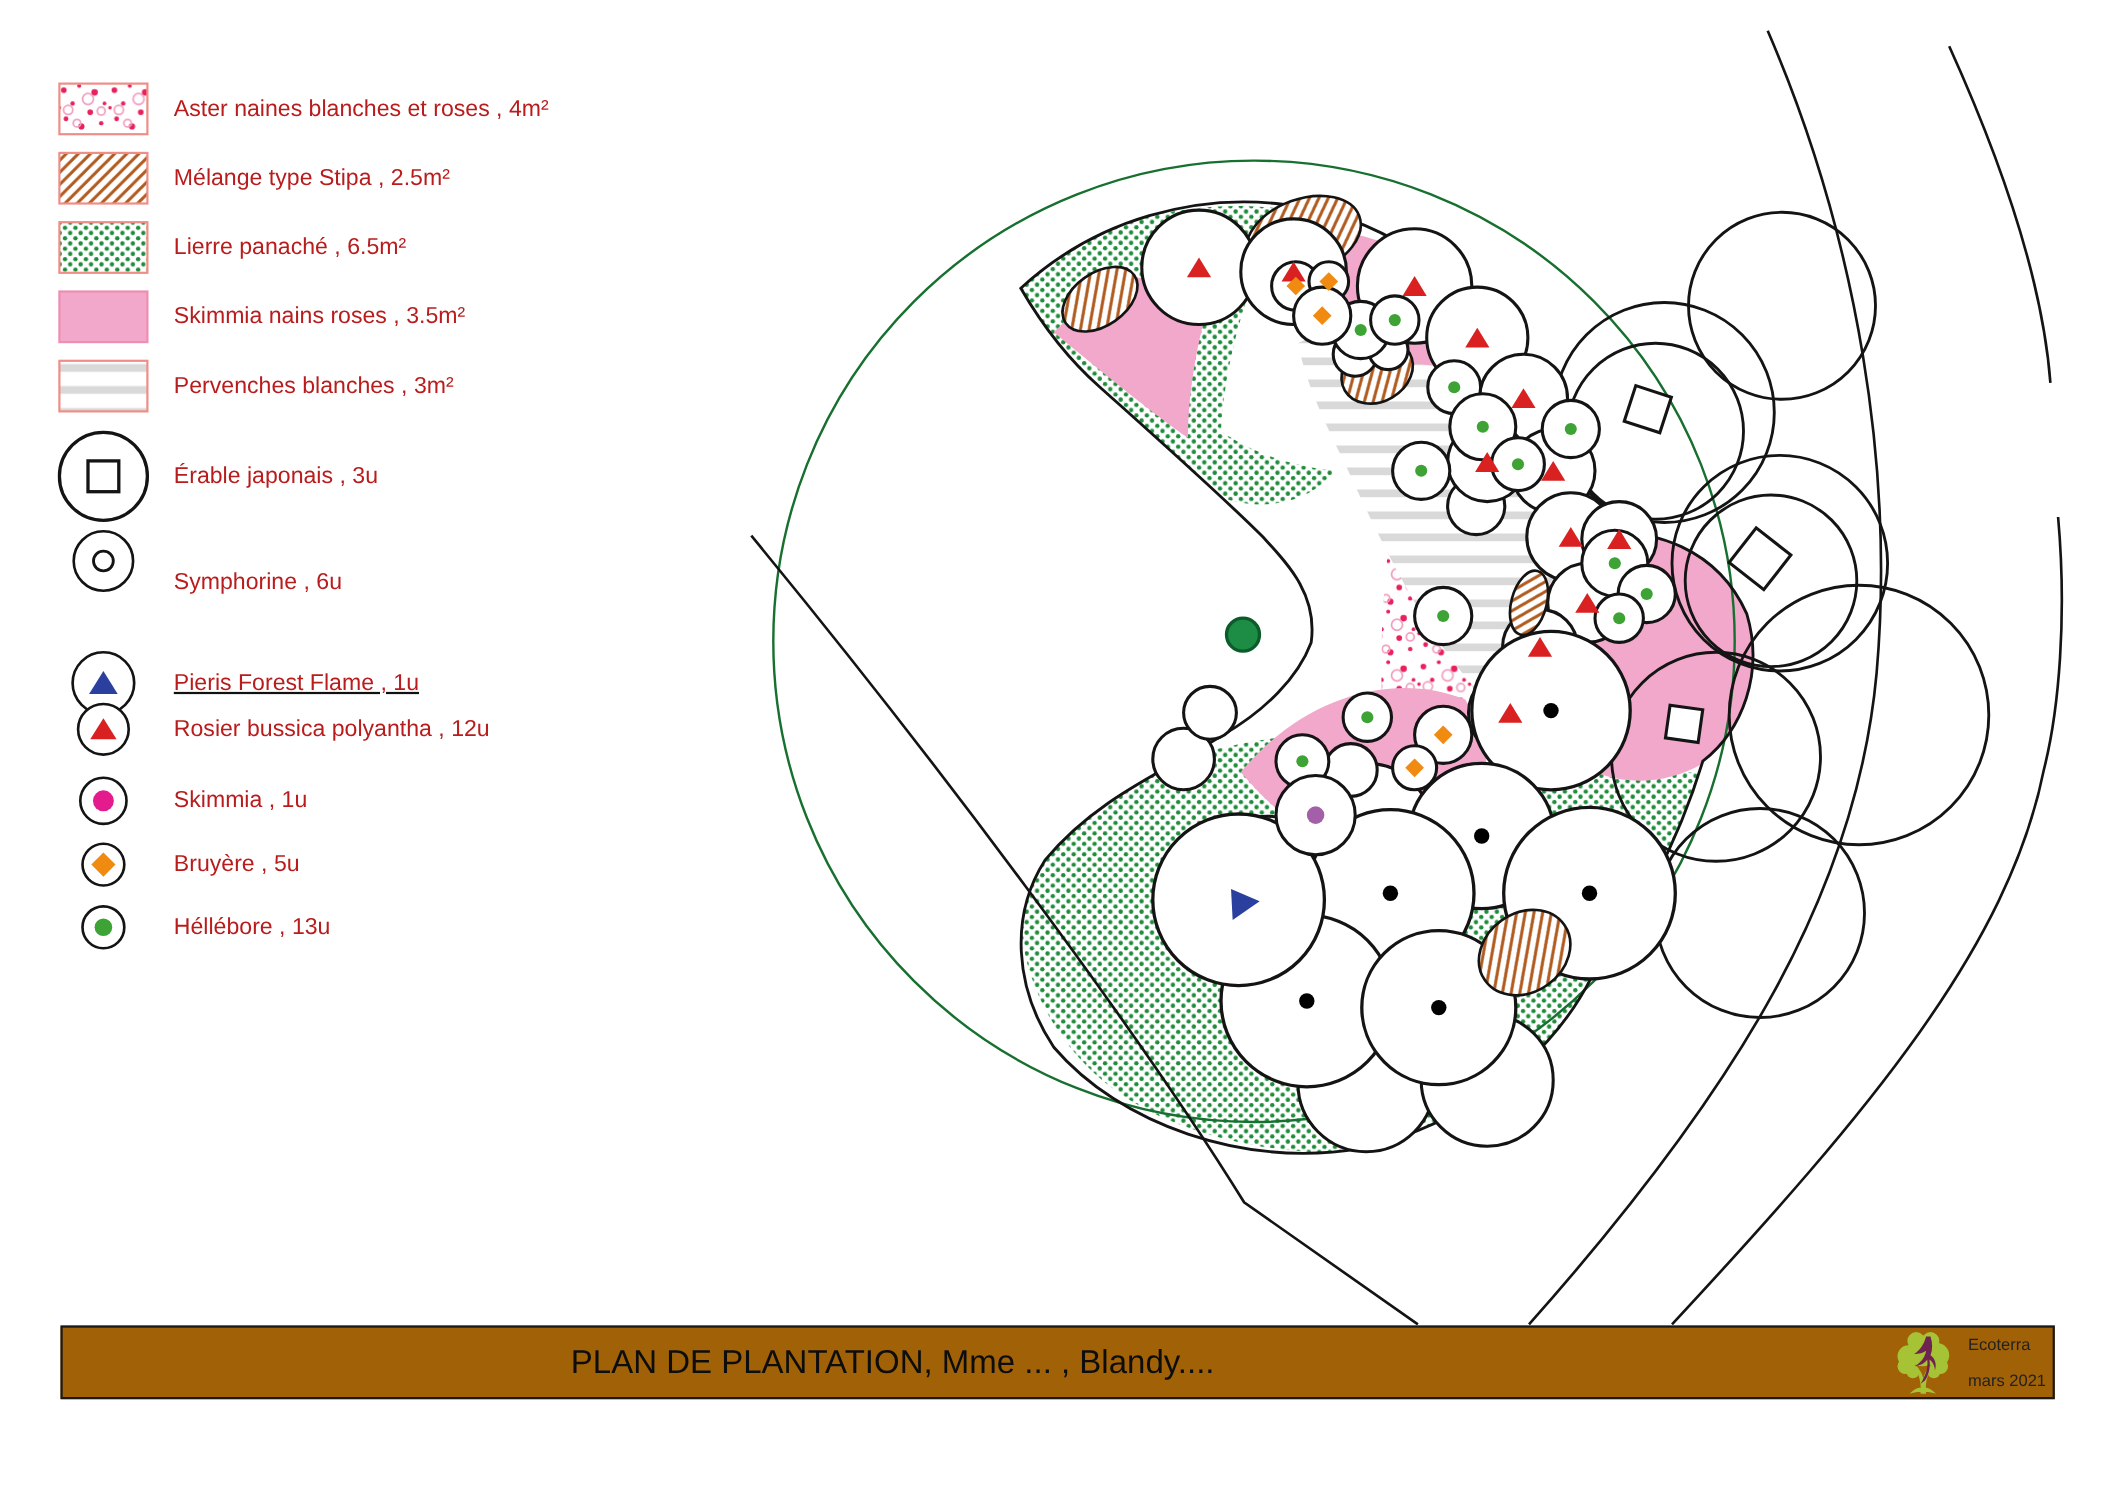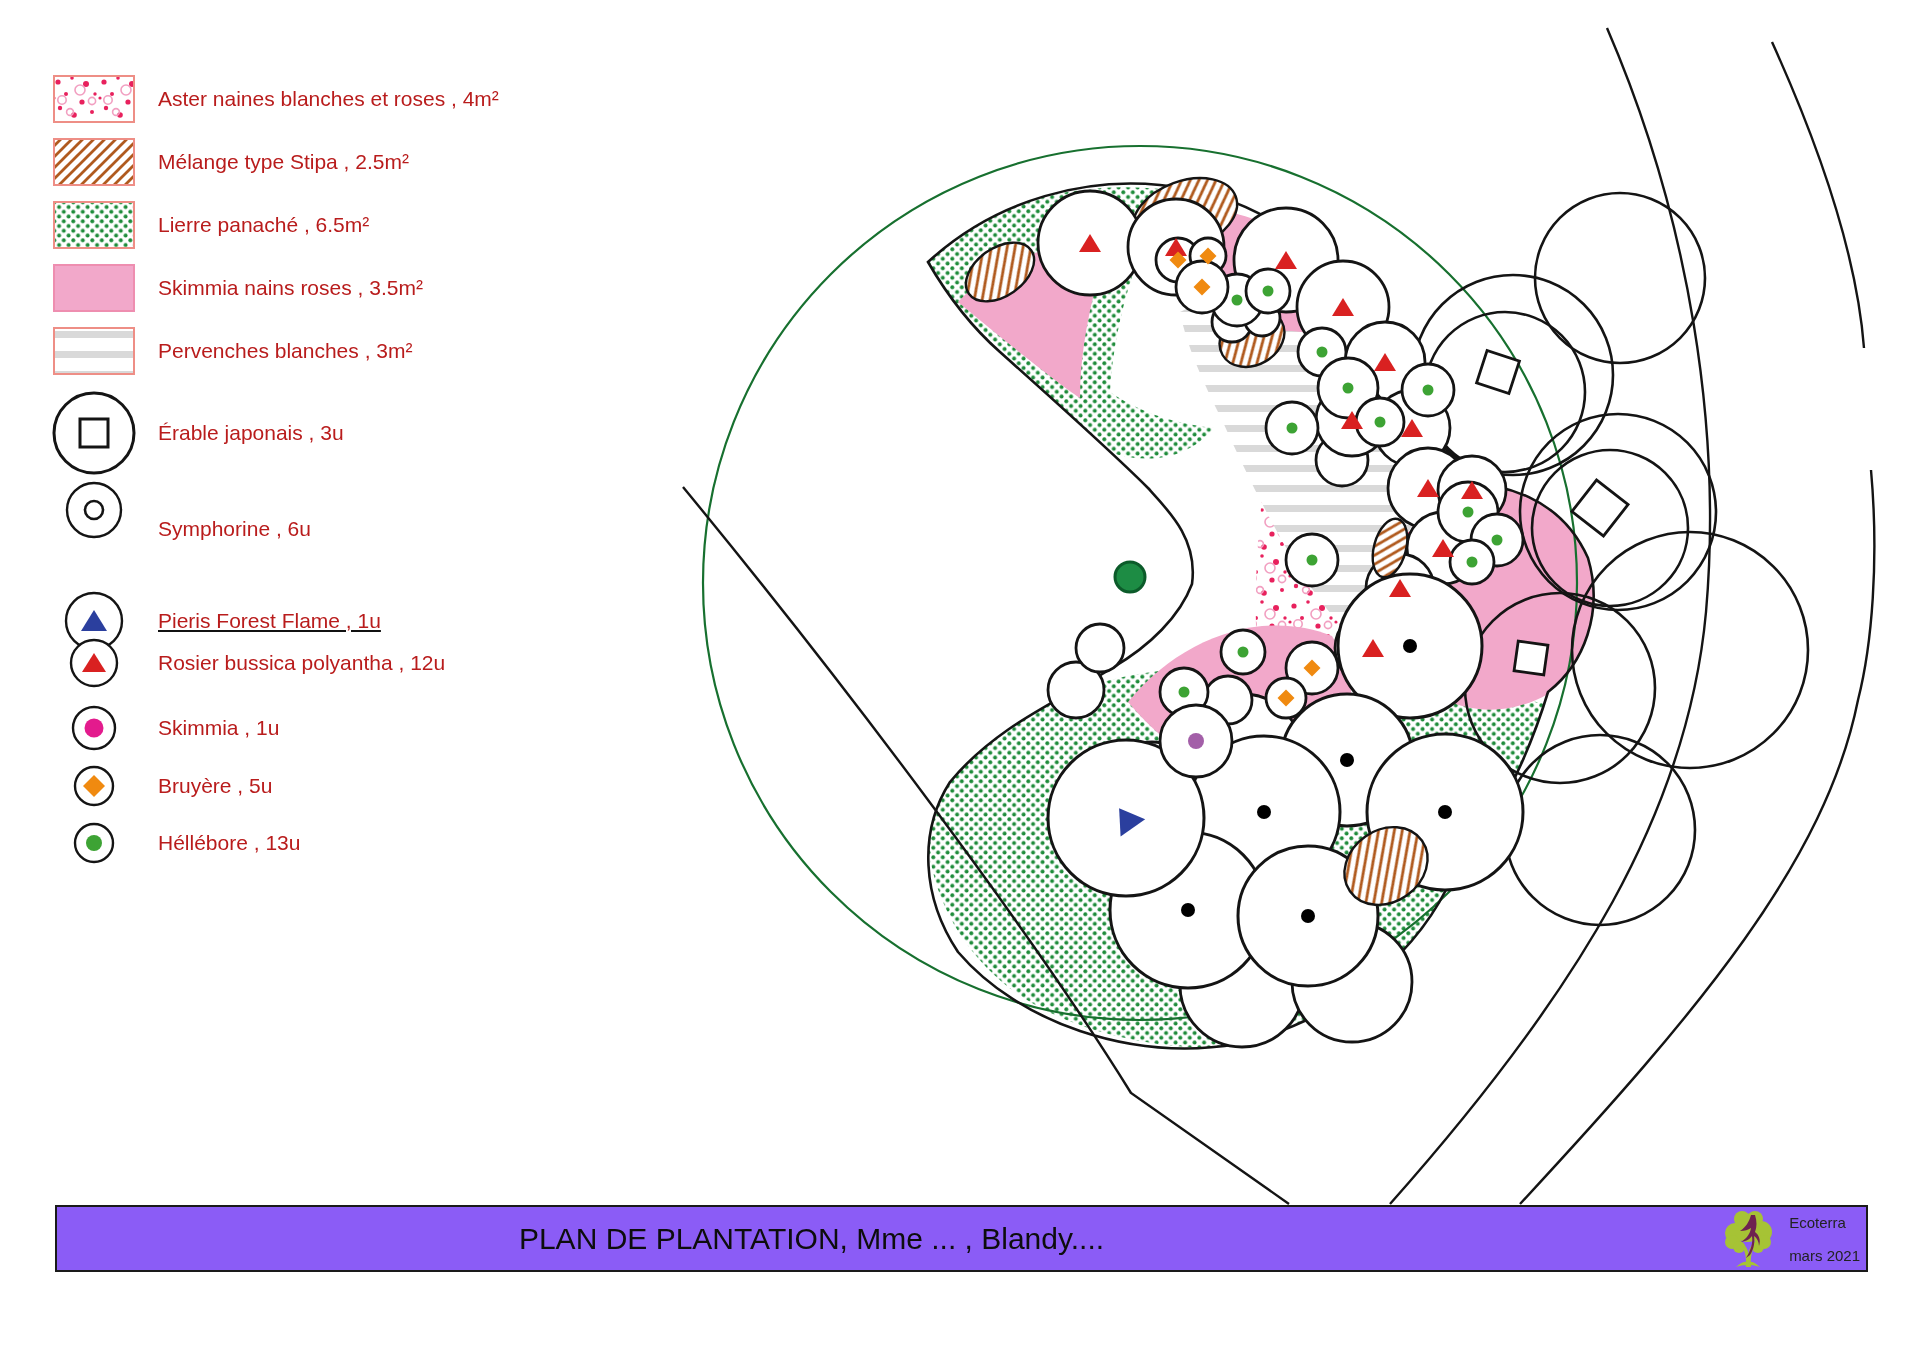--- a/index.html
+++ b/index.html
@@ -3,21 +3,21 @@
 <meta charset="utf-8">
 <style>
   html,body{margin:0;padding:0;background:#fff;}
   body{width:1920px;height:1357px;position:relative;overflow:hidden;
        font-family:"Liberation Sans",sans-serif;color:#111;}
   #plan-svg{position:absolute;left:0;top:0;z-index:0;}
   #legend{position:absolute;left:0;top:0;z-index:2;}
   .leg-row{position:absolute;left:52px;display:flex;align-items:center;}
   .leg-label{font-size:21px;color:#b91c1c;white-space:nowrap;margin-left:22px;}
   #title-bar{position:absolute;left:55px;top:1205px;width:1813px;height:67px;
-             border:2px solid #1a1a1a;background:#8b5cf6;box-sizing:border-box;z-index:3;}
+             border:2px solid #1a1a1a;background:#a16207;box-sizing:border-box;z-index:3;}
   #title-text{position:absolute;left:0;right:300px;top:50%;transform:translateY(-50%);
               text-align:center;font-size:30px;color:#0d0d0d;}
   #brand{position:absolute;right:6px;top:1px;height:61px;display:flex;align-items:center;}
   #brand-texts{display:flex;flex-direction:column;justify-content:space-between;
                height:50px;margin-left:10px;font-size:15px;color:#222;}
 </style>
 </head>
 <body>
 
 <svg id="plan-svg" width="1920" height="1357" viewBox="0 0 1920 1357">

